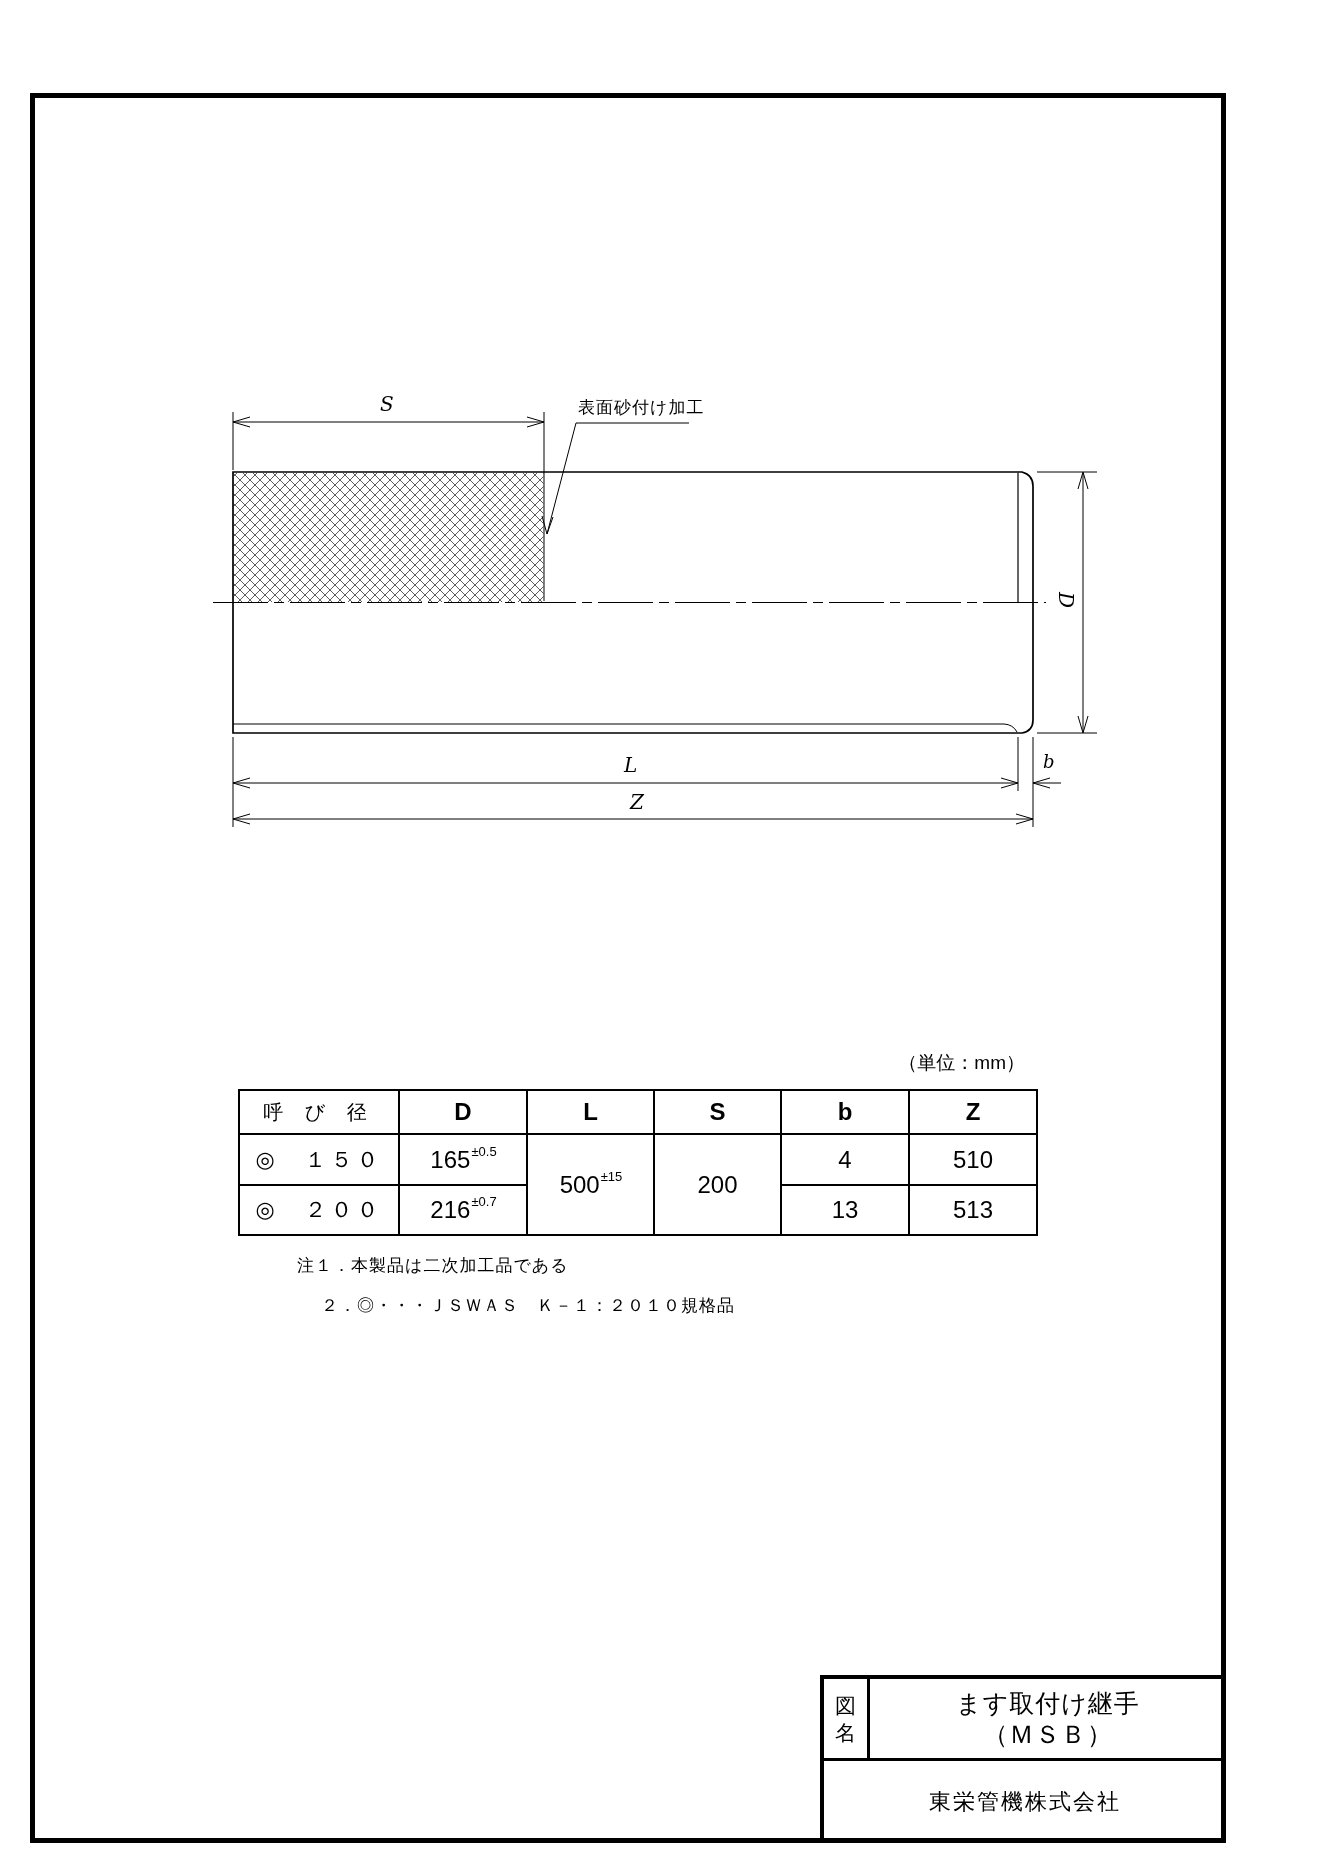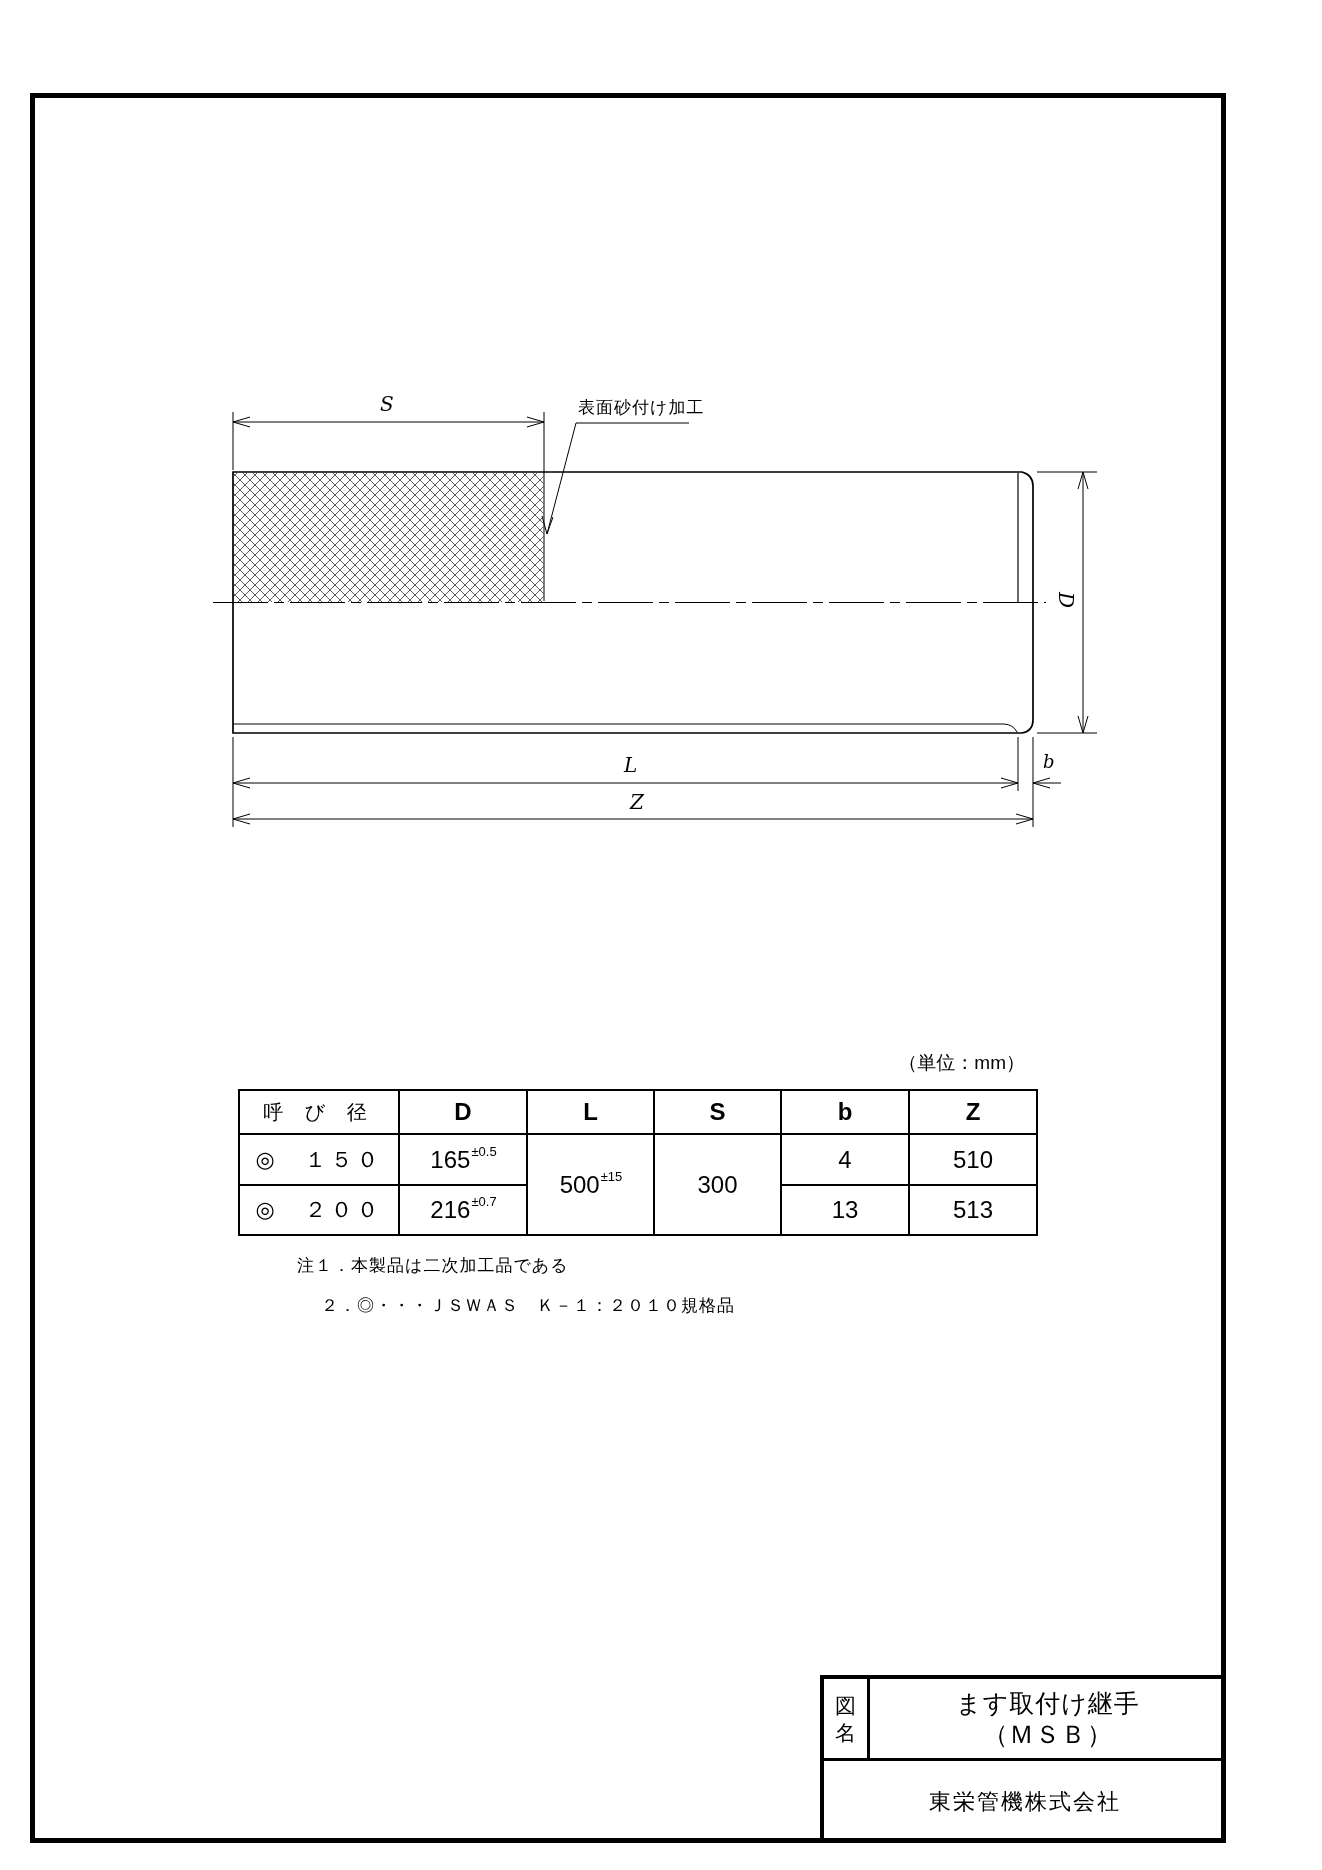--- a/index.html
+++ b/index.html
@@ -123,21 +123,21 @@
       <th style="width:126px;" class="hdr-dim">D</th>
       <th style="width:125px;" class="hdr-dim">L</th>
       <th style="width:125px;" class="hdr-dim">S</th>
       <th style="width:126px;" class="hdr-dim">b</th>
       <th style="width:126px;" class="hdr-dim">Z</th>
     </tr>
     <tr style="height:51px;">
       <td class="val-size">◎　１５０</td>
       <td class="val"><span>165</span><sup>±0.5</sup></td>
       <td class="val" rowspan="2"><span>500</span><sup>±15</sup></td>
-      <td class="val" rowspan="2">300</td>
+      <td class="val" rowspan="2">200</td>
       <td class="val">4</td>
       <td class="val">510</td>
     </tr>
     <tr style="height:50px;">
       <td class="val-size">◎　２００</td>
       <td class="val"><span>216</span><sup>±0.7</sup></td>
       <td class="val">13</td>
       <td class="val">513</td>
     </tr>
   </tbody>

